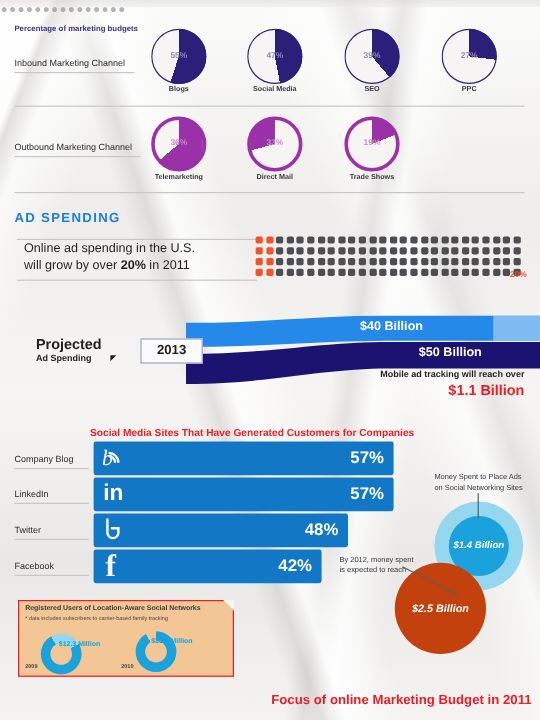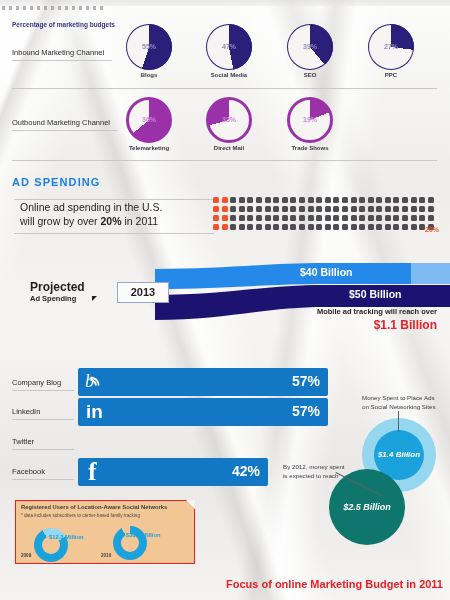--- a/index.html
+++ b/index.html
@@ -192,20 +192,21 @@
   <div id="proj-tri"></div>
 
   <div class="yearbox" style="left:117px;top:282px;">2013</div>
 
   <div class="billlabel" style="left:300px;top:266px;">$40 Billion</div>
   <div class="billlabel" style="left:349px;top:288px;">$50 Billion</div>
 
   <div id="mobile-txt">Mobile ad tracking will reach over</div>
   <div id="mobile-val">$1.1 Billion</div>
 
+  <div id="smtitle">Social Media Sites That Have Generated Customers for Companies</div>
 
   <div class="barlabel" style="left:12px;top:378px;">Company Blog</div>
   <div class="barline" style="left:12px;top:390px;width:62px;"></div>
   <div class="bar" style="left:78px;top:368px;width:250px;">
     <span class="ic">
       <svg width="22" height="22" viewBox="0 0 24 24">
           <text x="1" y="19" font-family="Liberation Serif, serif" font-size="20" font-style="italic" fill="#fff">b</text>
           <path d="M13 17 a6 6 0 0 0 -6 -6" stroke="#fff" stroke-width="2" fill="none"></path>
           <path d="M16 17 a9 9 0 0 0 -9 -9" stroke="#fff" stroke-width="2" fill="none"></path>
         </svg>
@@ -215,20 +216,28 @@
 
   <div class="barlabel" style="left:12px;top:407px;">LinkedIn</div>
   <div class="barline" style="left:12px;top:419px;width:62px;"></div>
   <div class="bar" style="left:78px;top:398px;width:250px;">
     <span class="ic" style="left:8px;top:3px;font-size:19px;font-weight:bold;line-height:22px;">in</span>
     <span class="val">57%</span>
   </div>
 
   <div class="barlabel" style="left:12px;top:437px;">Twitter</div>
   <div class="barline" style="left:12px;top:449px;width:62px;"></div>
+  <div class="bar" style="left:78px;top:428px;width:212px;">
+    <span class="ic">
+      <svg width="22" height="24" viewBox="0 0 24 26">
+          <path d="M6 3 v12 a5 5 0 0 0 10 0 v-4 h-6" stroke="#fff" stroke-width="2.2" fill="none" stroke-linecap="round"></path>
+        </svg>
+    </span>
+    <span class="val">48%</span>
+  </div>
 
   <div class="barlabel" style="left:12px;top:467px;">Facebook</div>
   <div class="barline" style="left:12px;top:479px;width:62px;"></div>
   <div class="bar" style="left:78px;top:458px;width:190px;">
     <span class="ic" style="left:10px;top:0;font-family:'Liberation Serif',serif;font-size:26px;font-weight:bold;line-height:28px;">f</span>
     <span class="val">42%</span>
   </div>
 
   <div id="money-cap">
     <span>Money Spent to Place Ads</span><br>
@@ -238,21 +247,21 @@
     <span>By 2012, money spent</span><br>
     <span>is expected to reach</span>
   </div>
 
   <div class="circ" style="left:362px;top:418px;width:74px;height:74px;background:#95d7ee;"></div>
   <div class="circ" style="left:374px;top:430px;width:50px;height:50px;background:#1ba2dc;">
     <div class="lbl" style="top:20px;">$1.4 Billion</div>
   </div>
   <div class="lead" style="left:399px;top:411px;width:21px;transform:rotate(90deg);"></div>
 
-  <div class="circ" style="left:329px;top:469px;width:76px;height:76px;background:#0f766e;">
+  <div class="circ" style="left:329px;top:469px;width:76px;height:76px;background:#c2410c;">
     <div class="lbl" style="top:33px;font-size:9px;">$2.5 Billion</div>
   </div>
   <div class="lead" style="left:336px;top:472px;width:52px;transform:rotate(27deg);"></div>
 
   <div id="locbox">
     <div id="loc-t">Registered Users of Location-Aware Social Networks</div>
     <div id="loc-s">* data includes subscribers to carrier-based family tracking</div>
 
     <div class="donut" style="left:18px;top:27px;background:conic-gradient(#95d7ee 0 60deg,#1ba2dc 60deg 330deg,#95d7ee 330deg 360deg);">
       <div class="hole"></div>

